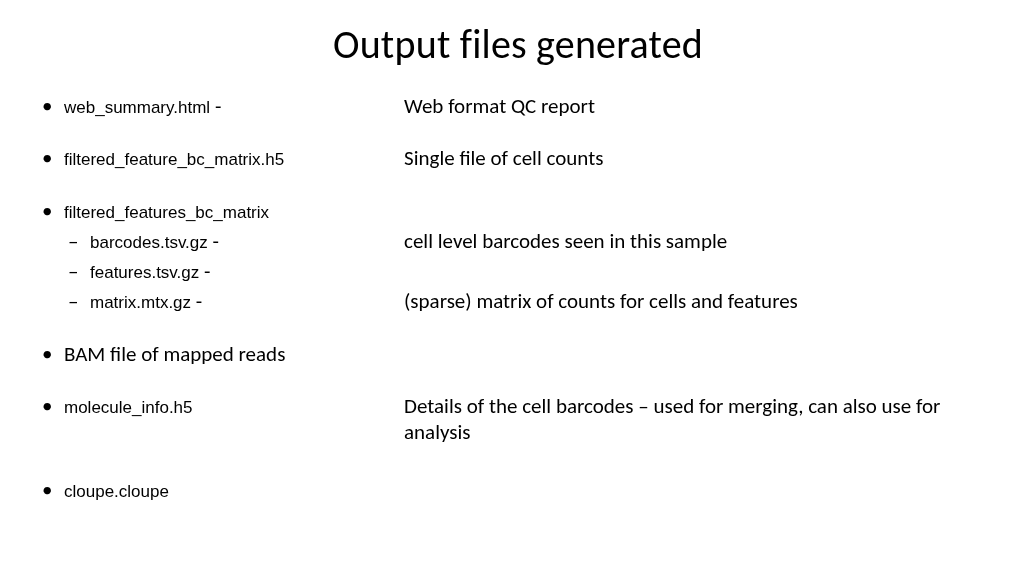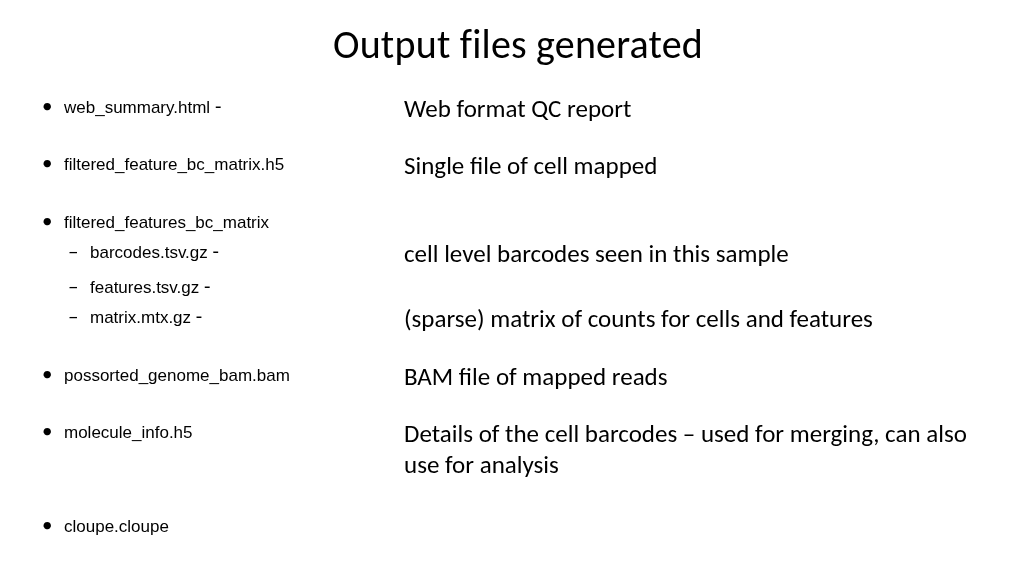--- a/index.html
+++ b/index.html
@@ -7,21 +7,21 @@
   .slide { width: 1024px; height: 576px; position: relative; padding: 20px 28px 20px 40px; }
   .title { text-align: center; font-size: 40px; font-weight: 400; margin-bottom: 24px; letter-spacing: 0.2px; }
   .content { font-size: 21px; line-height: 1.25; }
   .row { display: flex; align-items: flex-start; margin-bottom: 4px; }
   .bullet { width: 24px; flex: 0 0 24px; text-align: left; padding-left: 2px; }
   .sub .bullet { padding-left: 28px; width: 50px; flex: 0 0 50px; }
   .left { flex: 0 0 340px; } 
   .sub .left { flex: 0 0 314px; } 
   .mono { font-family: Liberation Sans, sans-serif; font-size: 17px; letter-spacing: 0; }
   .dash { font-family: Calibri, Arial, sans-serif; font-size: 21px; }
-  .desc { flex: 1 1 auto; font-size: 25px; padding-right: 10px; }
+  .desc { flex: 1 1 auto; font-size: 21px; padding-right: 10px; }
   .gap { height: 22px; }
   .gap-sm { height: 6px; }
   .endash { font-family: Calibri, Arial, sans-serif; }
 </style>
 </head>
 <body>
 
 <div class="slide">
   <h1 class="title">Output files generated</h1>
 
@@ -36,21 +36,21 @@
       <div class="desc">Web format QC report</div>
     </div>
 
     <div class="gap"></div>
 
     <div class="row">
       <div class="bullet">•</div>
       <div class="left">
         <span class="mono">filtered_feature_bc_matrix.h5</span>
       </div>
-      <div class="desc">Single file of cell mapped</div>
+      <div class="desc">Single file of cell counts</div>
     </div>
 
     <div class="gap"></div>
 
     <div class="row">
       <div class="bullet">•</div>
       <div class="left">
         <span class="mono">filtered_features_bc_matrix</span>
       </div>
       <div class="desc"></div>
@@ -79,23 +79,20 @@
         <span class="mono">matrix.mtx.gz</span>
         <span class="dash">-</span>
       </div>
       <div class="desc">(sparse) matrix of counts for cells and features</div>
     </div>
 
     <div class="gap"></div>
 
     <div class="row">
       <div class="bullet">•</div>
-      <div class="left">
-        <span class="mono">possorted_genome_bam.bam</span>
-      </div>
       <div class="desc">BAM file of mapped reads</div>
     </div>
 
     <div class="gap"></div>
 
     <div class="row">
       <div class="bullet">•</div>
       <div class="left">
         <span class="mono">molecule_info.h5</span>
       </div>

